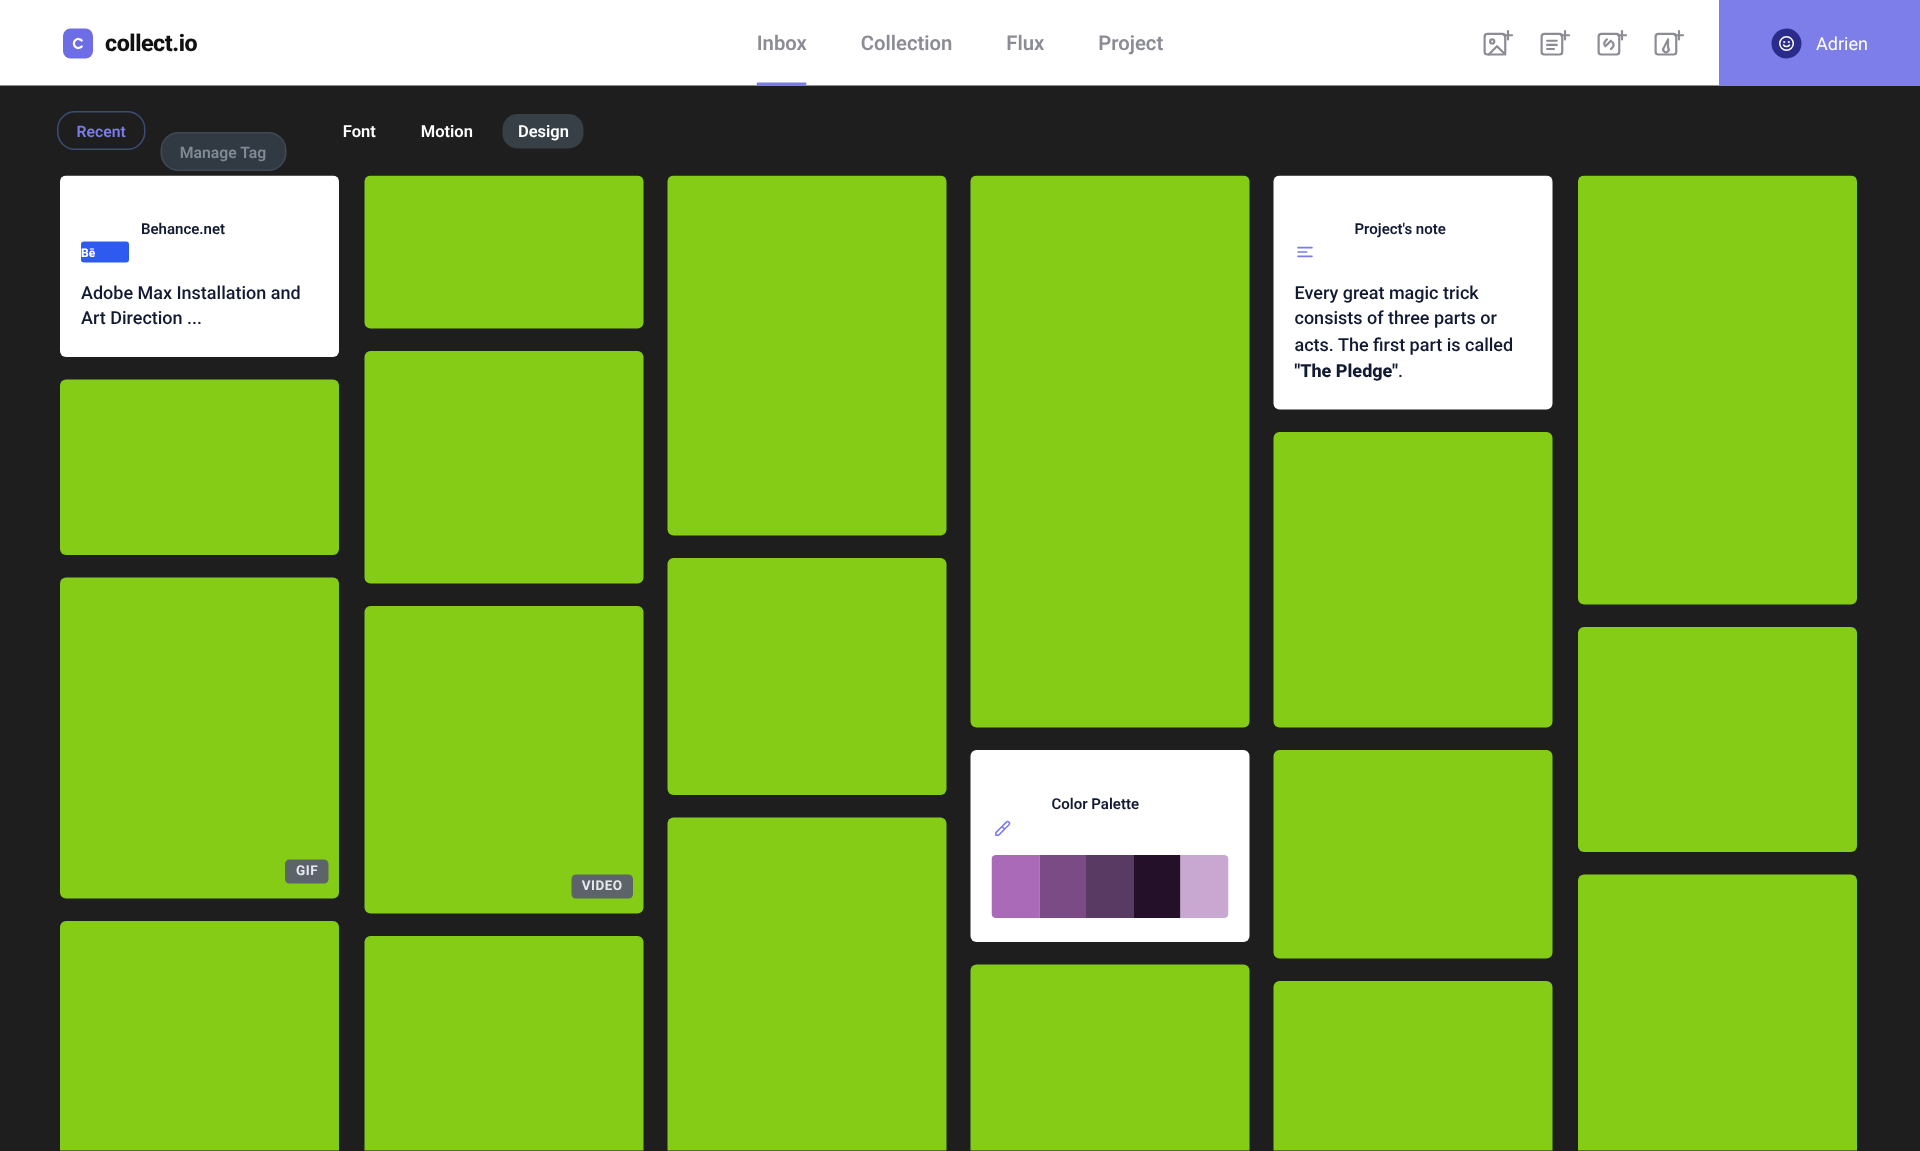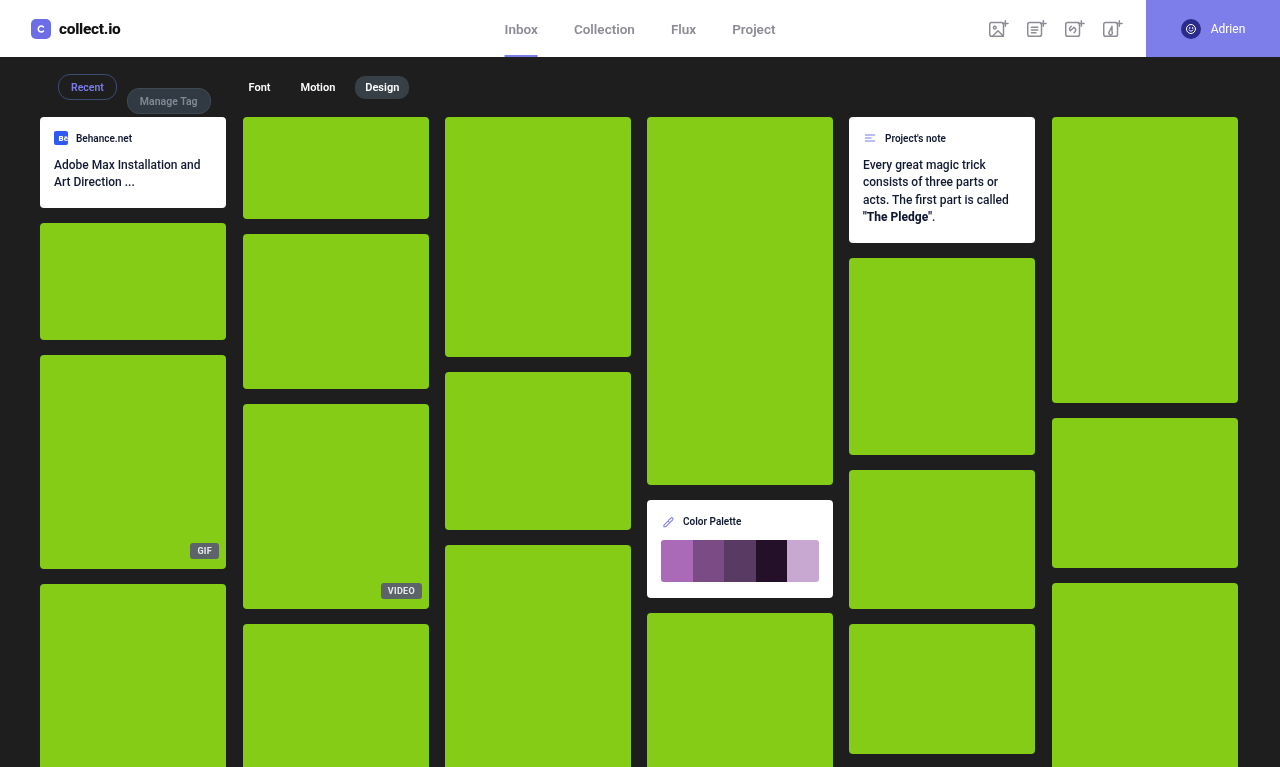--- a/index.html
+++ b/index.html
@@ -9,21 +9,21 @@
     height: 57px;
     background: #ffffff;
     display: flex;
     align-items: center;
     position: relative;
   }
   .logo {
     display: flex;
     align-items: center;
     gap: 8px;
-    padding-left: 31px;
+    padding-left: 42px;
   }
   .logo-mark {
     width: 20px; height: 20px;
     border-radius: 5px;
     background: #6d6de5;
     position: relative;
     display: flex; align-items: center; justify-content: center;
   }
   .logo-mark svg { width: 12px; height: 12px; }
   .logo-text {
@@ -89,21 +89,21 @@
   }
   .avatar svg { width: 12px; height: 12px; }
   .user-name { color: #fff; font-size: 12px; font-weight: 400; }
 
   
   .filters {
     height: 60px;
     display: flex;
     align-items: center;
     gap: 10px;
-    padding-left: 58px;
+    padding-left: 38px;
   }
   .pill {
     font-size: 10.5px;
     font-weight: 600;
     padding: 6px 12px 5px;
     border-radius: 12px;
     cursor: pointer;
   }
   .pill-outline {
     color: #7b7bea;
@@ -177,23 +177,24 @@
     border-radius: 4px;
     padding: 14px 14px 16px;
   }
   .card-head {
     display: flex;
     align-items: center;
     gap: 8px;
     margin-bottom: 12px;
   }
   .card-head-icon {
-    width: 14px; height: 14px; border-radius: 2px;
-    display: flex; align-items: center; justify-content: flex-end;
+    width: 32px; height: 14px; border-radius: 2px;
+    display: flex; align-items: center; justify-content: flex-start;
     flex-shrink: 0;
+    margin-top: 30px;
   }
   .behance-icon { background: #2f5af0; }
   .behance-icon span { color: #fff; font-size: 8px; font-weight: 800; }
   .note-icon svg, .palette-icon svg { width: 14px; height: 14px; }
   .card-title {
     font-size: 10px;
     font-weight: 600;
     color: #121a33;
   }
 

